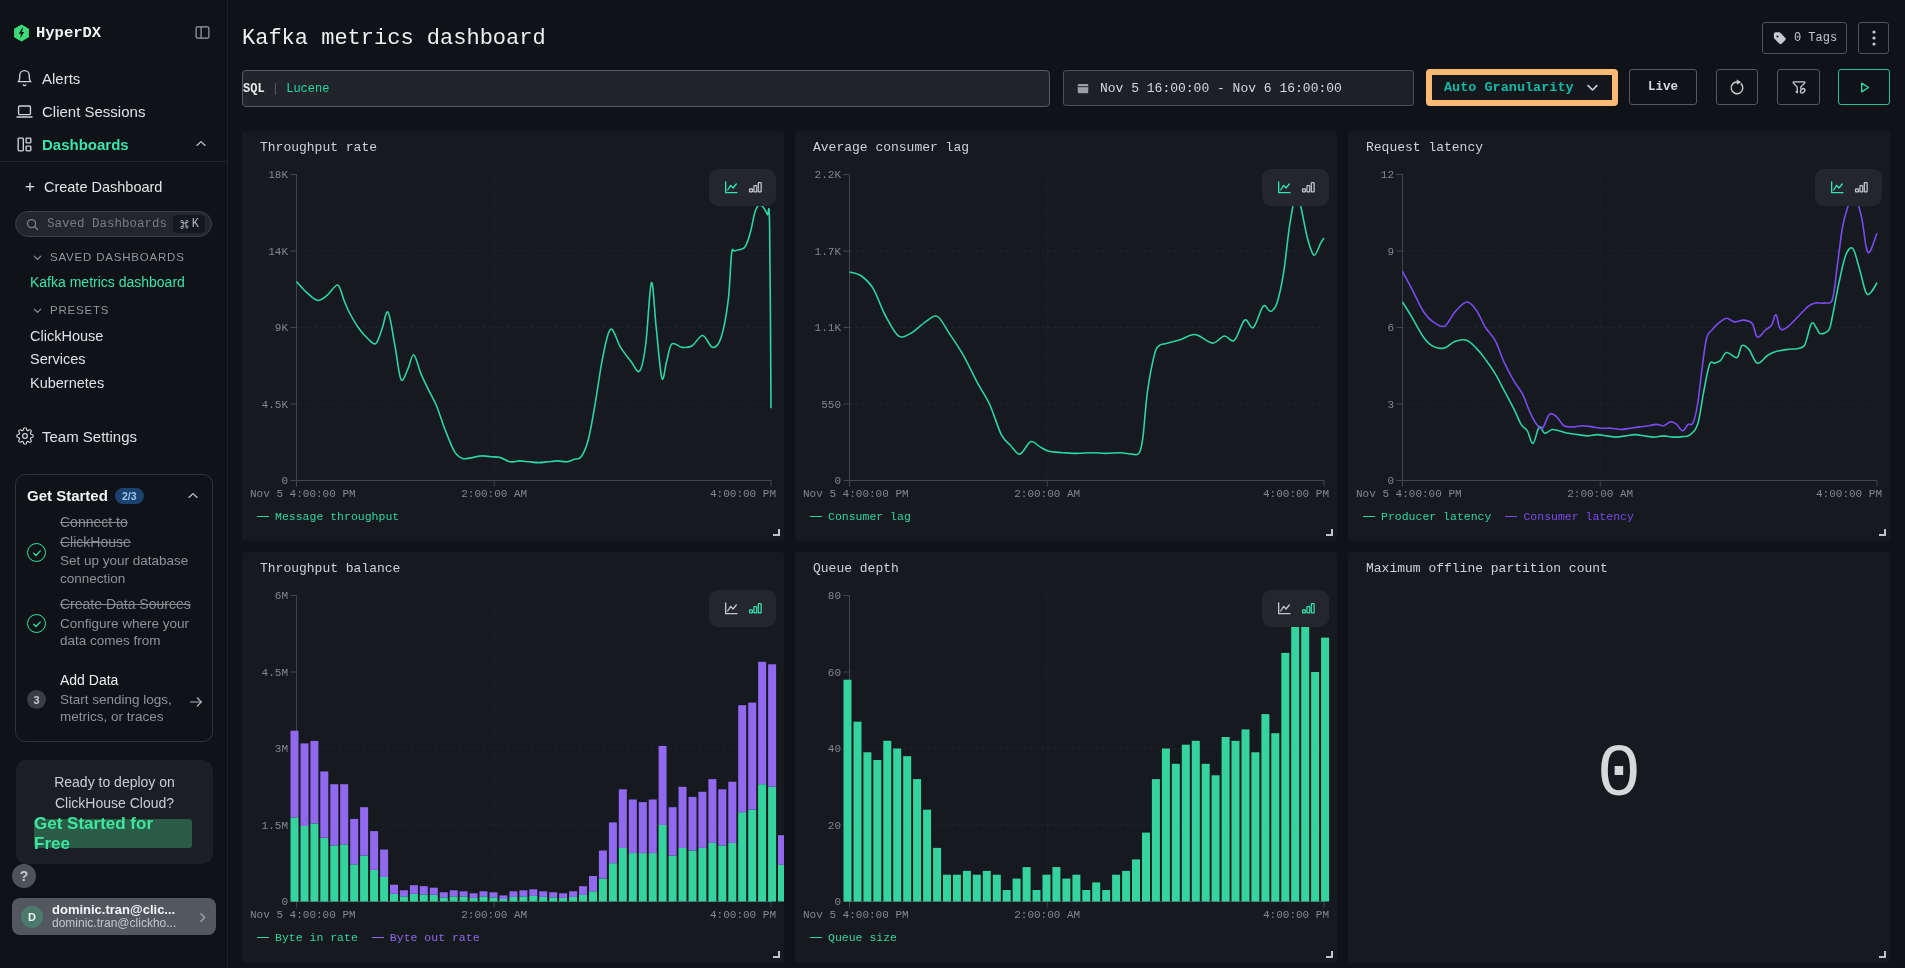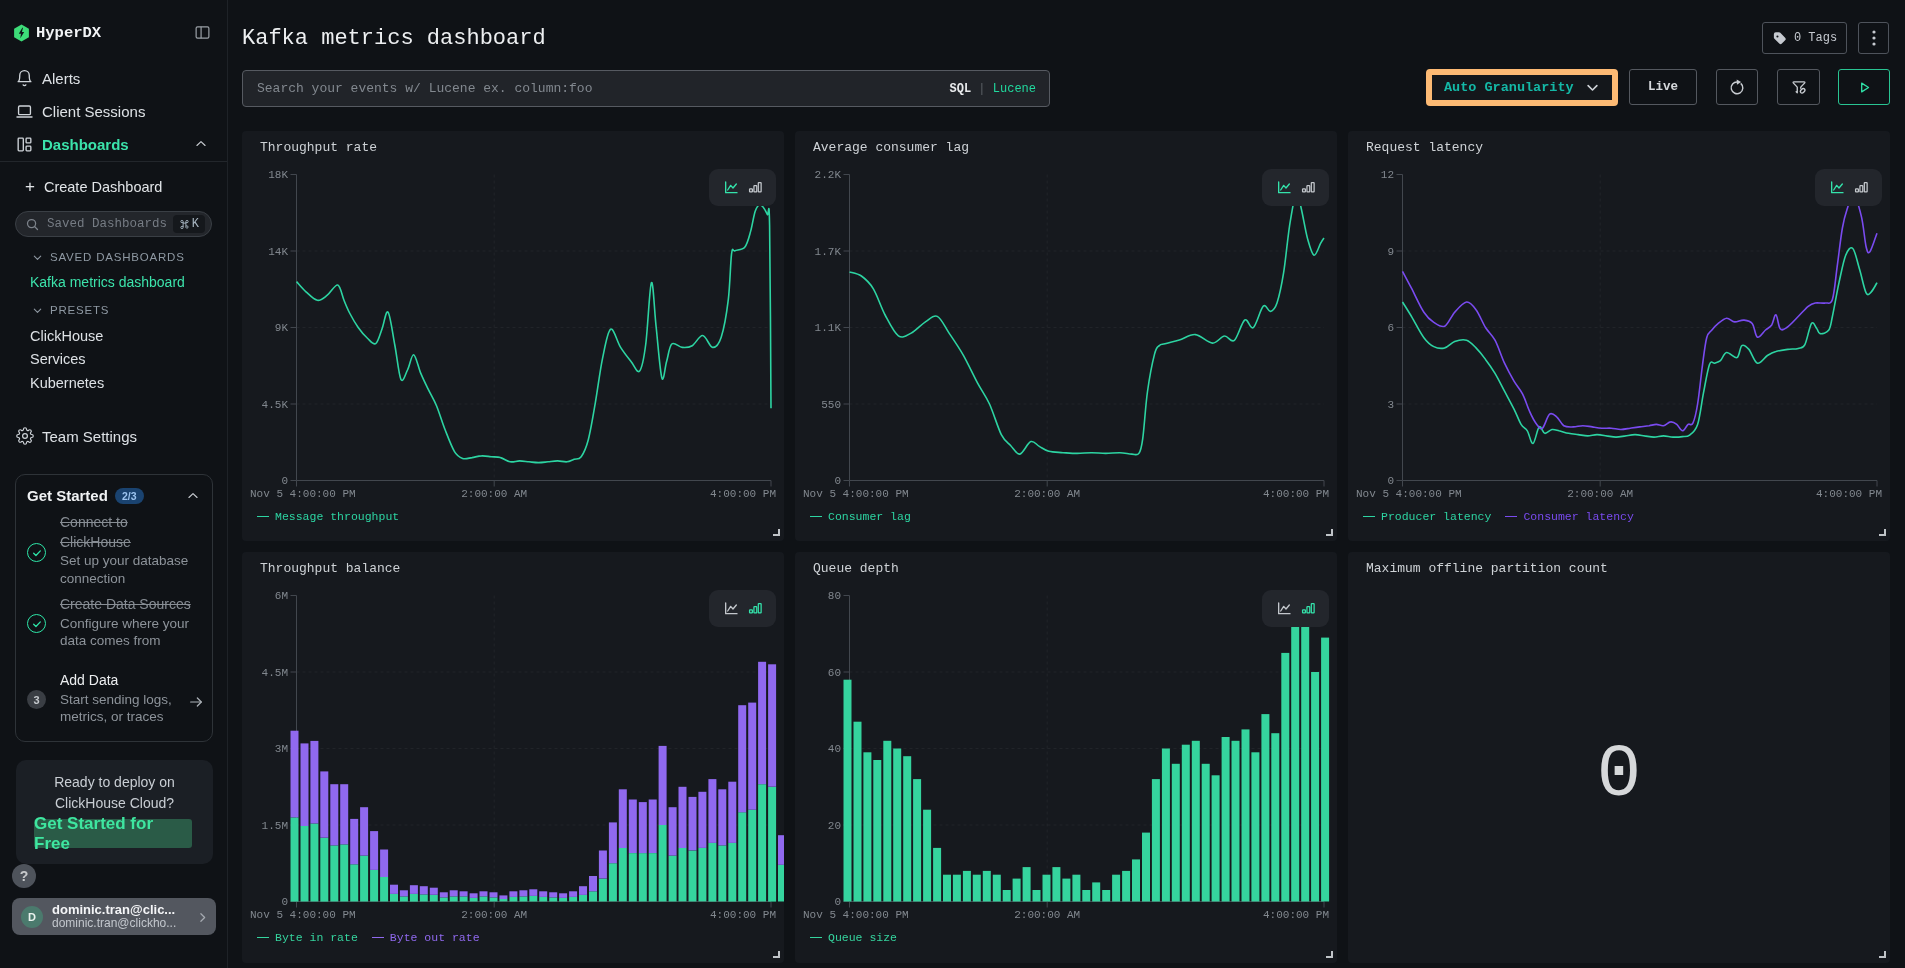--- a/index.html
+++ b/index.html
@@ -262,22 +262,28 @@
       <span>0 Tags</span>
     </div>
   <div class="dotsbtn">
       <svg width="4" height="16" viewBox="0 0 4 16" fill="#c6cad0">
         <circle cx="2" cy="2" r="1.6"></circle>
         <circle cx="2" cy="8" r="1.6"></circle>
         <circle cx="2" cy="14" r="1.6"></circle>
       </svg>
     </div>
   <div class="searchbar">
-      <span class="ph">Search your events w/ Lucene ex. column:foo</span>
       <span class="sqlluc"><b>SQL</b><span class="pipe"> | </span><span class="luc">Lucene</span></span>
+    </div>
+  <div class="datebox">
+      <svg width="14" height="14" viewBox="0 0 24 24" fill="#9aa0a7">
+        <rect x="3" y="5" width="18" height="16" rx="2"></rect>
+        <rect x="3" y="9" width="18" height="1.6" fill="#1d2025"></rect>
+      </svg>
+      <span>Nov 5 16:00:00 - Nov 6 16:00:00</span>
     </div>
   <div class="granbox">
       <span>Auto Granularity</span>
       <span class="gchev">
         <svg width="15" height="15" viewBox="0 0 24 24" fill="none" stroke="#cfd3d7" stroke-width="2.6" stroke-linecap="round" stroke-linejoin="round">
           <path d="M5 9l7 7 7-7"></path>
         </svg>
       </span>
     </div>
   <div class="livebtn">Live</div>

